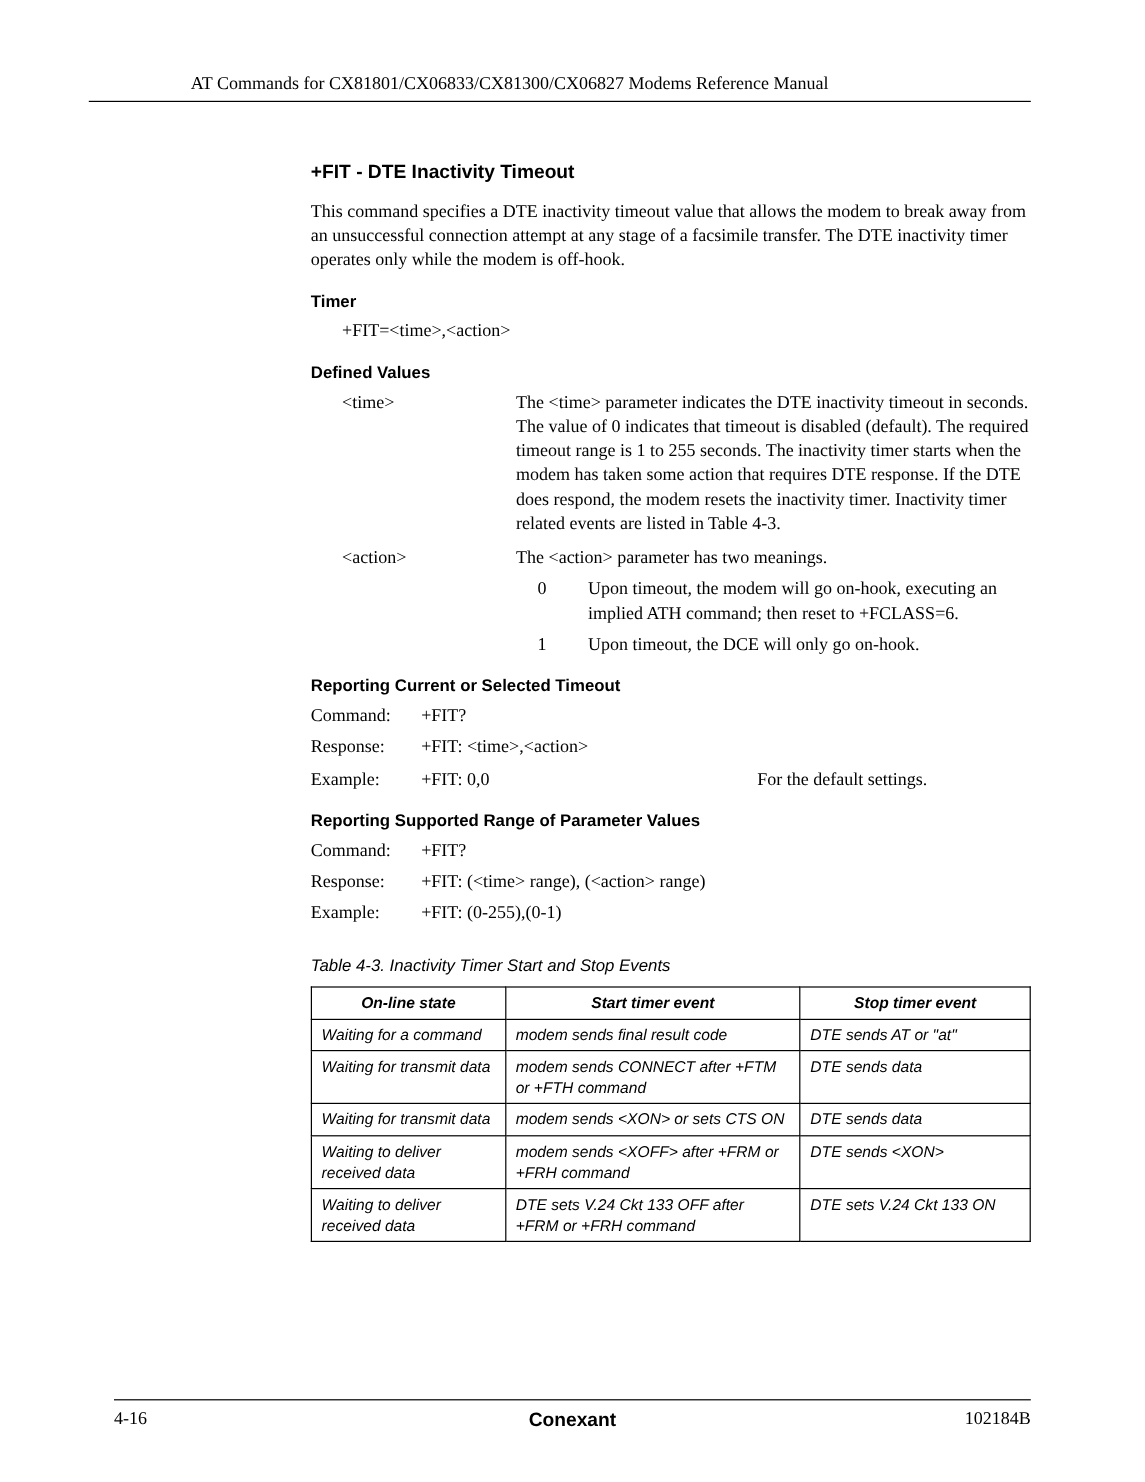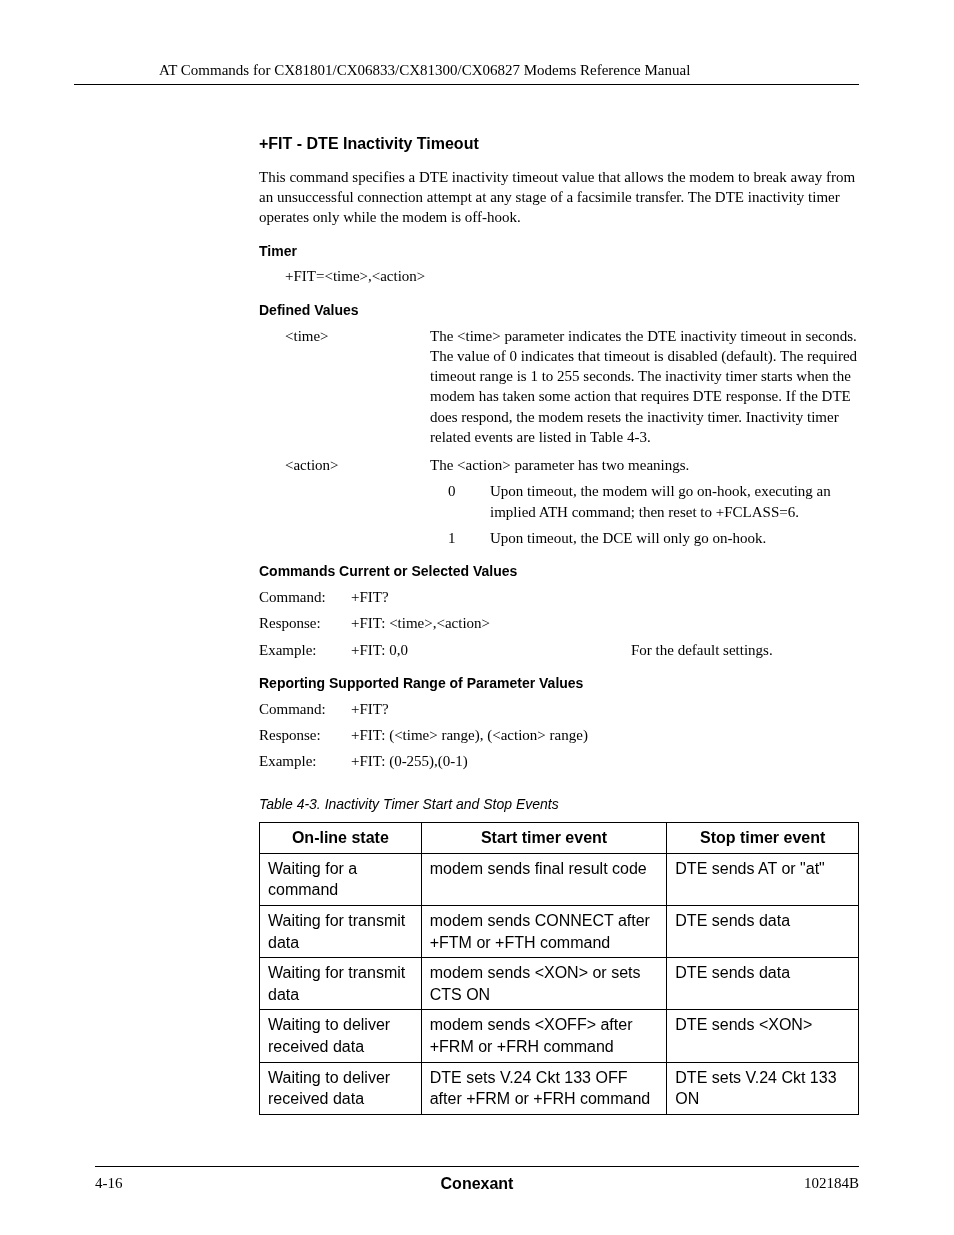--- a/index.html
+++ b/index.html
@@ -83,21 +83,22 @@
     font-family: Arial, Helvetica, sans-serif;
     font-weight: 400;
     font-style: italic;
     font-size: 14px;
     margin: 24px 0 8px 0;
   }
   table.inact {
     border-collapse: collapse;
     width: 100%;
     font-family: Arial, Helvetica, sans-serif;
-    font-size: 16px;
+    font-size: 13px;
+    font-style: italic;
   }
   table.inact th, table.inact td {
     border: 1px solid #000;
     padding: 4px 8px;
     text-align: left;
     vertical-align: top;
   }
   table.inact th {
     font-weight: 700;
     text-align: center;
@@ -159,21 +160,21 @@
             <div class="subval">Upon timeout, the modem will go on-hook, executing an implied ATH command; then reset to +FCLASS=6.</div>
           </div>
           <div class="subrow">
             <div class="subkey">1</div>
             <div class="subval">Upon timeout, the DCE will only go on-hook.</div>
           </div>
         </div>
       </div>
     </div>
 
-    <div class="h4">Commands Current or Selected Values</div>
+    <div class="h4">Reporting Current or Selected Timeout</div>
     <div>
       <div class="cmdrow">
         <div class="cmdlabel">Command:</div>
         <div class="cmdval">+FIT?</div>
       </div>
       <div class="cmdrow">
         <div class="cmdlabel">Response:</div>
         <div class="cmdval">+FIT: &lt;time&gt;,&lt;action&gt;</div>
       </div>
       <div class="cmdrow">

